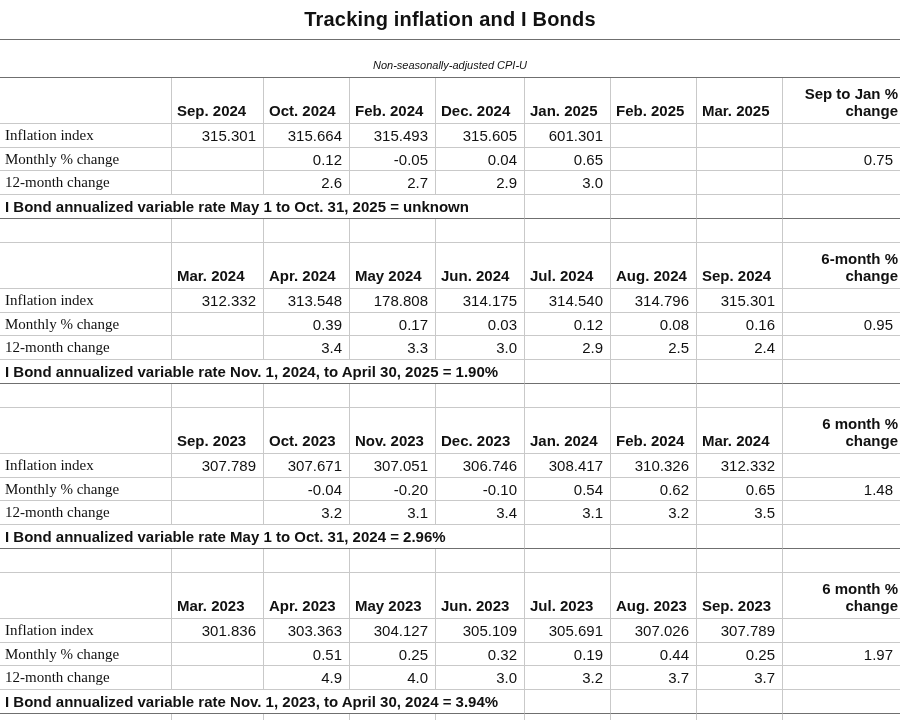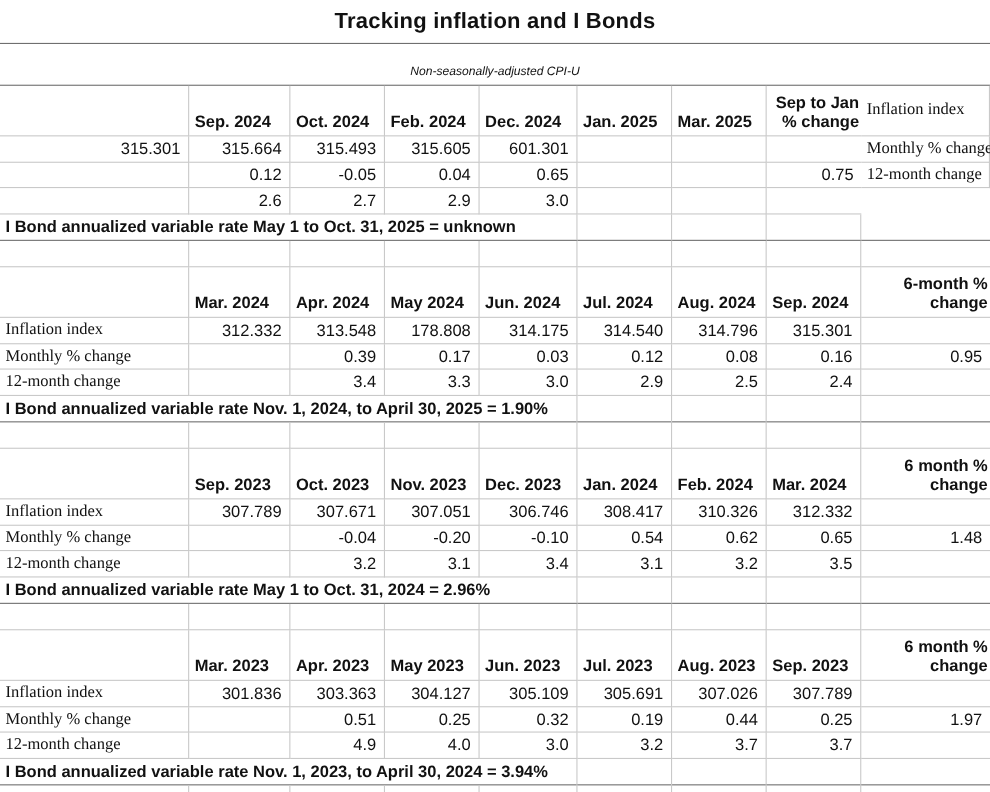--- a/index.html
+++ b/index.html
@@ -58,20 +58,21 @@
   <div class="title-block">Tracking inflation and I Bonds</div>
   <div class="subtitle-block">Non-seasonally-adjusted CPI-U</div>
   <div id="sections">
       <div class="section">
         <div class="cell hcell"></div>
         <div class="cell hcell">Sep. 2024</div>
         <div class="cell hcell">Oct. 2024</div>
         <div class="cell hcell">Feb. 2024</div>
         <div class="cell hcell">Dec. 2024</div>
         <div class="cell hcell">Jan. 2025</div>
+        <div class="cell hcell">Feb. 2025</div>
         <div class="cell hcell">Mar. 2025</div>
         <div class="cell hcell wrap lastcol">Sep to Jan % change</div>
         <div class="cell label">Inflation index</div>
         <div class="cell num">315.301</div>
         <div class="cell num">315.664</div>
         <div class="cell num">315.493</div>
         <div class="cell num">315.605</div>
         <div class="cell num">601.301</div>
         <div class="cell num"></div>
         <div class="cell num"></div>

